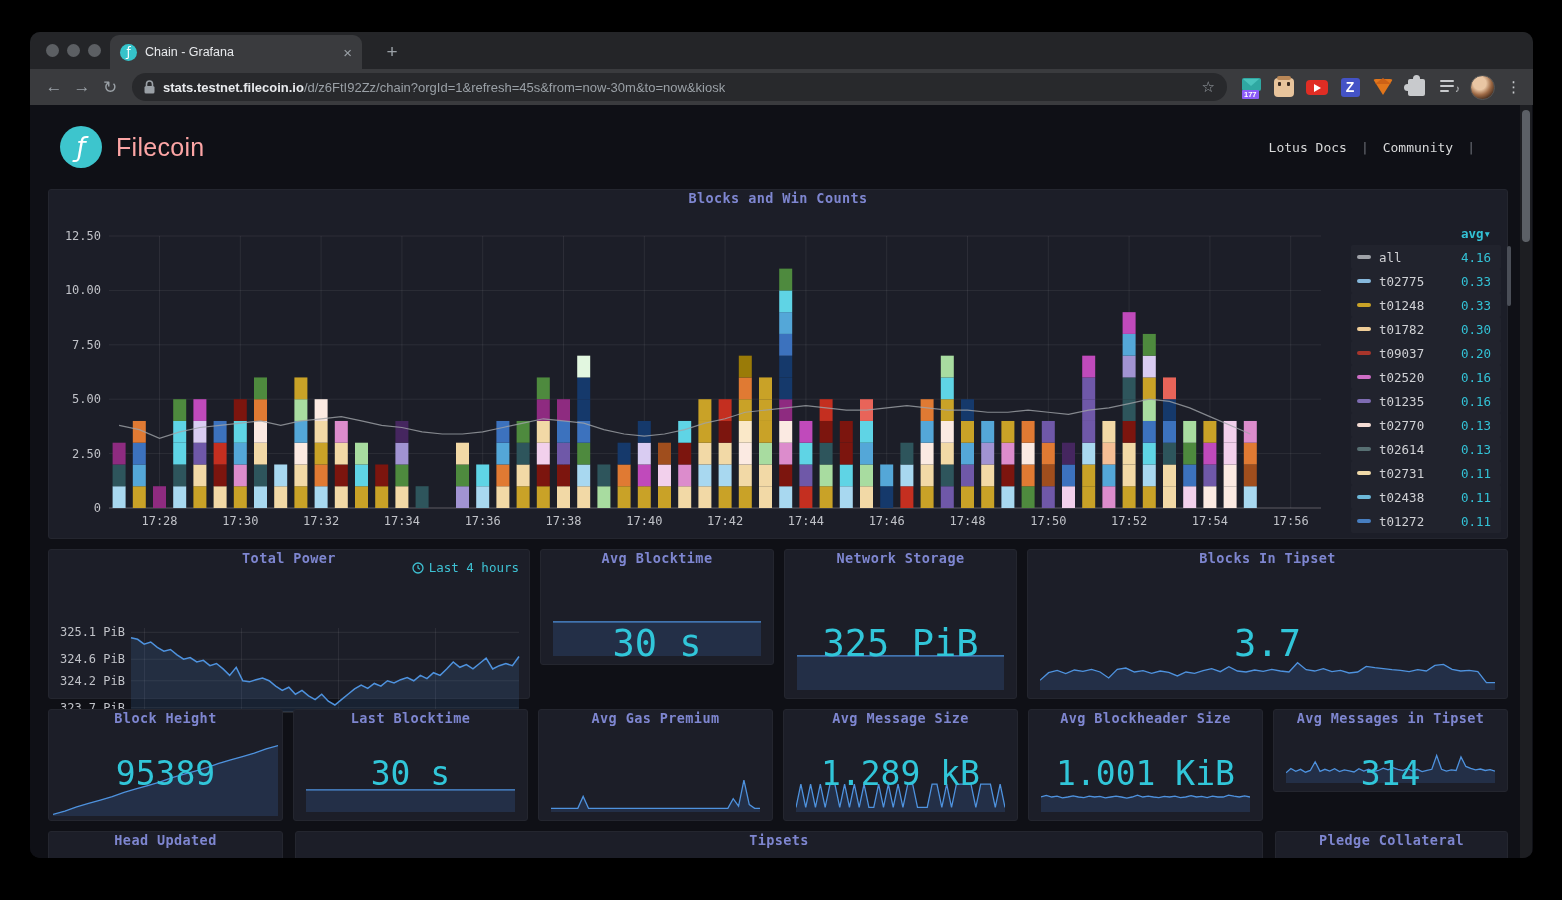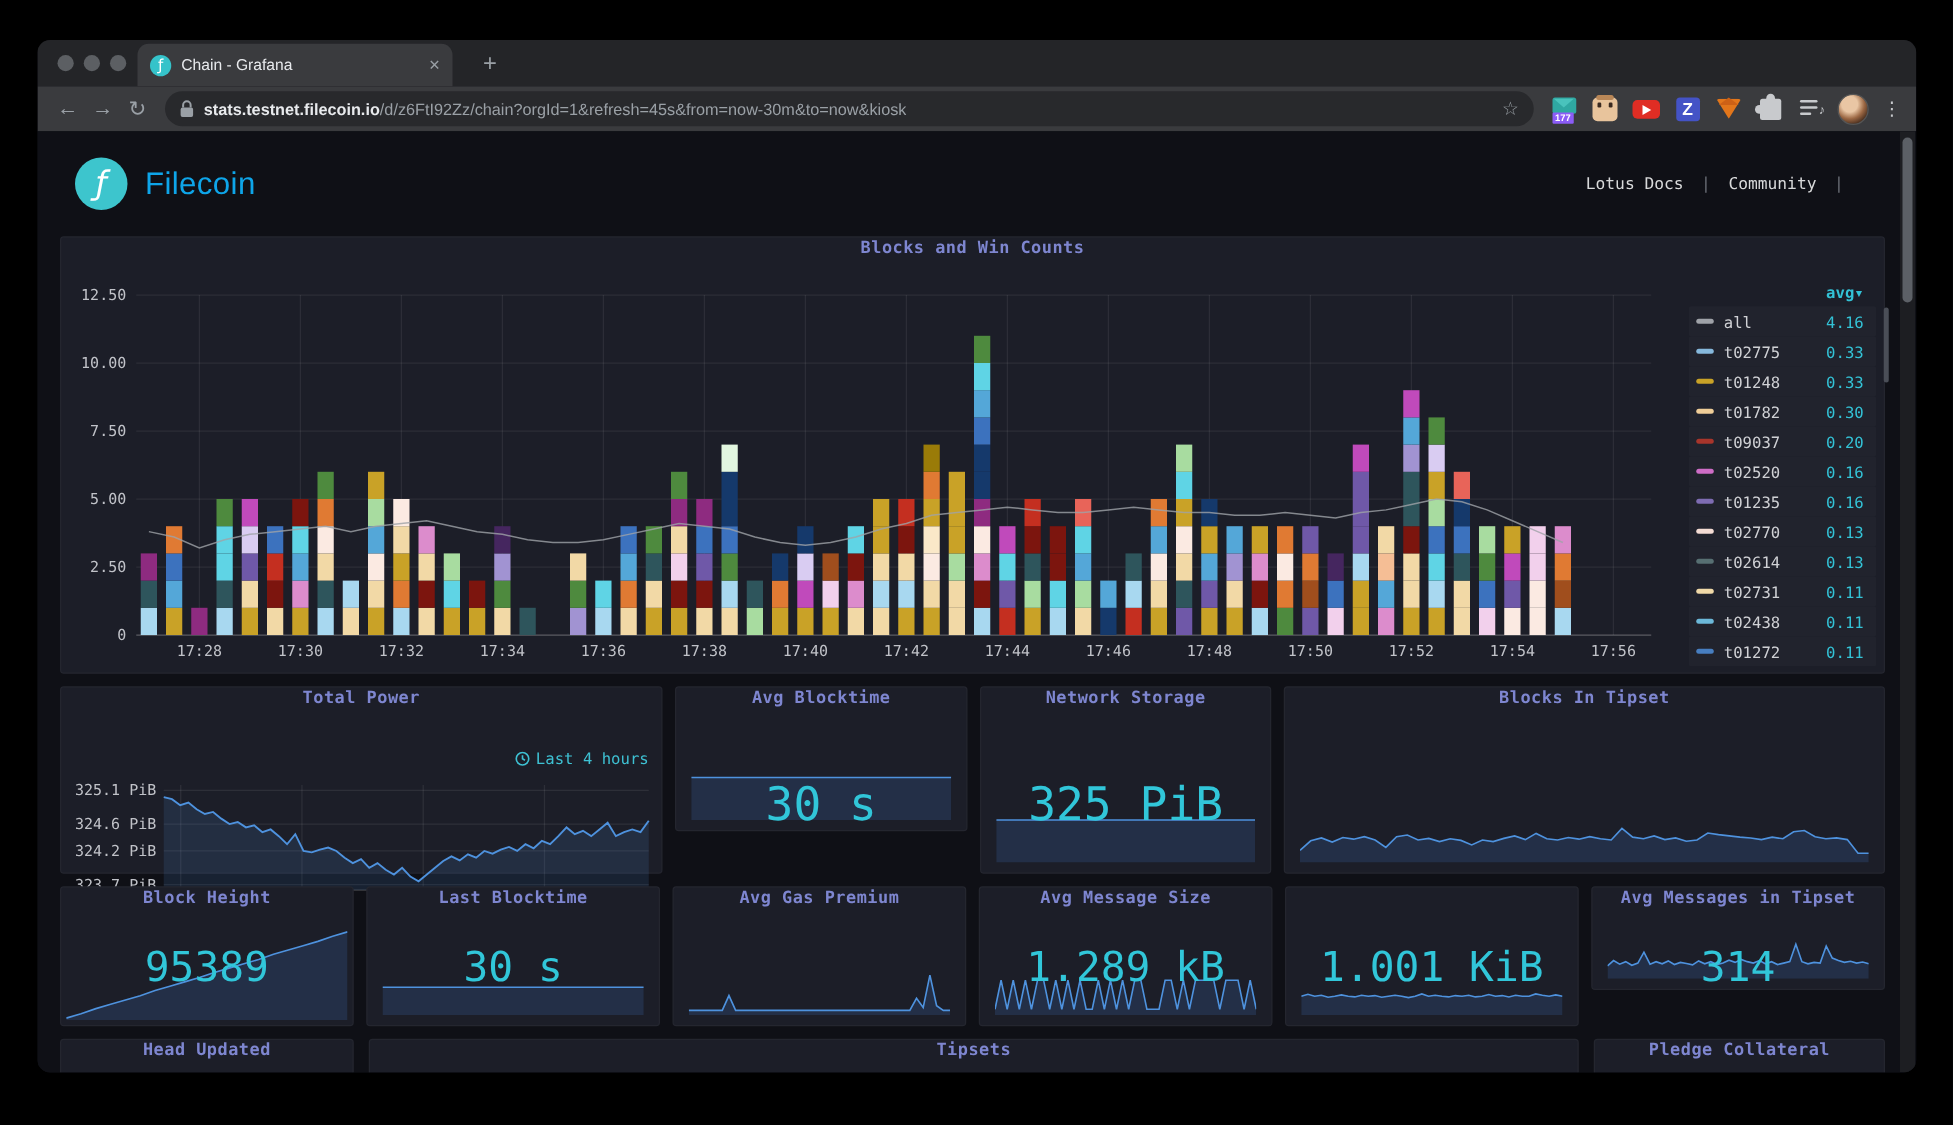--- a/index.html
+++ b/index.html
@@ -69,21 +69,21 @@
     border:1px solid #555; }
   .dots { color:#c8cacd; font-size:15px; letter-spacing:0; padding:0 2px; }
 
   
   .page { position:relative; height:753px; background:#0f1016; overflow:hidden;
     font-family:"DejaVu Sans Mono","Liberation Mono",monospace; }
   .gheader { height:84px; display:flex; align-items:center; padding:0 30px; }
   .glogo { width:42px; height:42px; border-radius:50%; background:#3dc5cd; color:#fff;
     font-size:26px; font-style:italic; display:flex; align-items:center; justify-content:center;
     font-family:"DejaVu Sans", sans-serif; }
-  .gbrand { color:#0ea5e9; font-size:25px; margin-left:14px; font-family:"Liberation Sans",sans-serif;
+  .gbrand { color:#fca5a5; font-size:25px; margin-left:14px; font-family:"Liberation Sans",sans-serif;
     font-weight:400; letter-spacing:0.3px; }
   .glinks { margin-left:auto; display:flex; align-items:center; gap:14px; font-size:13px;
     color:#d8d9da; padding-right:28px; }
   .gsep { color:#6a6d75; }
 
   .gbody { margin:0 0 0 18px; width:1460px; }
   .panel { background:#1c1e28; border:1px solid #24262f; border-radius:3px; position:relative; }
   .ptitle { text-align:center; color:#7e86d0; font-size:13.5px; font-weight:600;
     letter-spacing:0.4px; white-space:nowrap; overflow:hidden; }
   .row { display:flex; gap:10px; margin-top:10px; }
@@ -100,21 +100,21 @@
   .legend-scroll { position:absolute; right:-4px; top:56px; width:4px; height:60px;
     background:#4a4e57; border-radius:2px; }
 
   .stat { overflow:hidden; }
   .statval { position:absolute; left:0; right:0; text-align:center; color:#31c6d9; z-index:2; }
   .row2 .statval { top:72px; font-size:37px; }
   .row3 .statval { top:44px; font-size:33px; }
   .spark { position:absolute; left:12px; right:12px; bottom:8px; z-index:1; }
 
   .tp-range { position:absolute; right:10px; top:10px; color:#3ec1d3; font-size:12.5px;
-    display:flex; align-items:center; gap:5px;margin-top:39px; }
+    display:flex; align-items:center; gap:5px; }
   #powerchart { position:absolute; left:6px; top:32px;margin-top:40px; }
 
   .page-scroll { position:absolute; right:1px; top:0; bottom:0; width:12px; background:#1d1e22; }
   .page-thumb { position:absolute; left:2px; right:2px; top:5px; height:132px;
     background:#5c6066; border-radius:5px; }
 
   svg text { font-family:"DejaVu Sans Mono","Liberation Mono",monospace; }
 </style>
 </head>
 <body>
@@ -602,20 +602,21 @@
         <div class="panel stat" style="width:233px;height:150px">
           <div class="ptitle">Network Storage</div>
           <div class="statval">325 PiB</div>
           <div class="spark" style="height: 38px;"><svg width="207" height="38">
                 <path d="M0 38 L0 3.9499999999999957 L23 3.9499999999999957 L46 3.9499999999999957 L69 3.9499999999999957 L92 3.9499999999999957 L115 3.9499999999999957 L138 3.9499999999999957 L161 3.9499999999999957 L184 3.9499999999999957 L207 3.9499999999999957 L207 38 Z" fill="rgba(62,110,180,0.22)"></path>
                 <polyline points="0,3.9499999999999957 23,3.9499999999999957 46,3.9499999999999957 69,3.9499999999999957 92,3.9499999999999957 115,3.9499999999999957 138,3.9499999999999957 161,3.9499999999999957 184,3.9499999999999957 207,3.9499999999999957" fill="none" stroke="#4E92DE" stroke-width="1.3"></polyline>
               </svg></div>
         </div>
         <div class="panel stat" style="flex:1;height:150px">
           <div class="ptitle">Blocks In Tipset</div>
+          <div class="statval">3.7</div>
           <div class="spark" style="height: 36px;"><svg width="455" height="36">
                 <path d="M0 36 L0 26.25 L8.584905660377359 18.66 L17.169811320754718 16.349999999999998 L25.754716981132077 19.65 L34.339622641509436 16.02 L42.924528301886795 17.34 L51.509433962264154 15.360000000000003 L60.094339622641506 18 L68.67924528301887 23.939999999999998 L77.26415094339622 15.360000000000003 L85.84905660377359 14.04 L94.43396226415095 18 L103.01886792452831 16.68 L111.60377358490567 19.32 L120.18867924528301 17.009999999999998 L128.77358490566039 18.330000000000002 L137.35849056603774 21.96 L145.94339622641508 18 L154.52830188679243 19.32 L163.1132075471698 16.68 L171.69811320754718 14.7 L180.28301886792454 17.669999999999998 L188.8679245283019 12.719999999999999 L197.45283018867926 17.009999999999998 L206.03773584905662 18 L214.62264150943398 16.02 L223.20754716981133 17.34 L231.79245283018867 15.360000000000003 L240.37735849056602 17.009999999999998 L248.96226415094338 18 L257.54716981132077 8.759999999999998 L266.1320754716981 15.690000000000001 L274.7169811320755 17.009999999999998 L283.3018867924528 14.7 L291.88679245283015 17.669999999999998 L300.47169811320754 16.349999999999998 L309.05660377358487 18.990000000000002 L317.64150943396226 18 L326.2264150943396 12.389999999999997 L334.811320754717 13.71 L343.39622641509436 14.7 L351.98113207547175 15.690000000000001 L360.5660377358491 16.349999999999998 L369.1509433962264 17.669999999999998 L377.7358490566038 15.690000000000001 L386.3207547169811 17.009999999999998 L394.9056603773585 11.400000000000002 L403.49056603773585 10.41 L412.07547169811323 15.360000000000003 L420.66037735849056 17.009999999999998 L429.24528301886795 16.349999999999998 L437.8301886792453 17.669999999999998 L446.41509433962267 28.560000000000002 L455 28.560000000000002 L455 36 Z" fill="rgba(62,110,180,0.22)"></path>
                 <polyline points="0,26.25 8.584905660377359,18.66 17.169811320754718,16.349999999999998 25.754716981132077,19.65 34.339622641509436,16.02 42.924528301886795,17.34 51.509433962264154,15.360000000000003 60.094339622641506,18 68.67924528301887,23.939999999999998 77.26415094339622,15.360000000000003 85.84905660377359,14.04 94.43396226415095,18 103.01886792452831,16.68 111.60377358490567,19.32 120.18867924528301,17.009999999999998 128.77358490566039,18.330000000000002 137.35849056603774,21.96 145.94339622641508,18 154.52830188679243,19.32 163.1132075471698,16.68 171.69811320754718,14.7 180.28301886792454,17.669999999999998 188.8679245283019,12.719999999999999 197.45283018867926,17.009999999999998 206.03773584905662,18 214.62264150943398,16.02 223.20754716981133,17.34 231.79245283018867,15.360000000000003 240.37735849056602,17.009999999999998 248.96226415094338,18 257.54716981132077,8.759999999999998 266.1320754716981,15.690000000000001 274.7169811320755,17.009999999999998 283.3018867924528,14.7 291.88679245283015,17.669999999999998 300.47169811320754,16.349999999999998 309.05660377358487,18.990000000000002 317.64150943396226,18 326.2264150943396,12.389999999999997 334.811320754717,13.71 343.39622641509436,14.7 351.98113207547175,15.690000000000001 360.5660377358491,16.349999999999998 369.1509433962264,17.669999999999998 377.7358490566038,15.690000000000001 386.3207547169811,17.009999999999998 394.9056603773585,11.400000000000002 403.49056603773585,10.41 412.07547169811323,15.360000000000003 420.66037735849056,17.009999999999998 429.24528301886795,16.349999999999998 437.8301886792453,17.669999999999998 446.41509433962267,28.560000000000002 455,28.560000000000002" fill="none" stroke="#4E92DE" stroke-width="1.3"></polyline>
               </svg></div>
         </div>
       </div>
 
       <div class="row row3">
         <div class="panel stat" style="flex:1;height:112px">
           <div class="ptitle">Block Height</div>
@@ -642,20 +643,21 @@
         </div>
         <div class="panel stat" style="flex:1;height:112px">
           <div class="ptitle">Avg Message Size</div>
           <div class="statval">1.289 kB</div>
           <div class="spark" style="height: 34px;"><svg width="209" height="34">
                 <path d="M0 34 L0 29.4 L4.8604651162790695 6.150000000000002 L9.720930232558139 29.4 L14.581395348837209 6.150000000000002 L19.441860465116278 29.4 L24.302325581395348 6.150000000000002 L29.162790697674417 29.4 L34.02325581395349 6.150000000000002 L38.883720930232556 6.150000000000002 L43.74418604651163 29.4 L48.604651162790695 6.150000000000002 L53.46511627906977 29.4 L58.325581395348834 6.150000000000002 L63.1860465116279 29.4 L68.04651162790698 6.150000000000002 L72.90697674418605 29.4 L77.76744186046511 29.4 L82.62790697674419 6.150000000000002 L87.48837209302326 29.4 L92.34883720930233 6.150000000000002 L97.20930232558139 29.4 L102.06976744186046 6.150000000000002 L106.93023255813954 29.4 L111.7906976744186 6.150000000000002 L116.65116279069767 6.150000000000002 L121.51162790697676 29.4 L126.3720930232558 29.4 L131.2325581395349 29.4 L136.09302325581396 6.150000000000002 L140.953488372093 6.150000000000002 L145.8139534883721 29.4 L150.67441860465115 6.150000000000002 L155.53488372093022 29.4 L160.3953488372093 6.150000000000002 L165.25581395348837 6.150000000000002 L170.11627906976744 6.150000000000002 L174.97674418604652 6.150000000000002 L179.8372093023256 29.4 L184.69767441860466 6.150000000000002 L189.5581395348837 6.150000000000002 L194.41860465116278 6.150000000000002 L199.27906976744185 29.4 L204.13953488372093 6.150000000000002 L209 29.4 L209 34 Z" fill="rgba(62,110,180,0.22)"></path>
                 <polyline points="0,29.4 4.8604651162790695,6.150000000000002 9.720930232558139,29.4 14.581395348837209,6.150000000000002 19.441860465116278,29.4 24.302325581395348,6.150000000000002 29.162790697674417,29.4 34.02325581395349,6.150000000000002 38.883720930232556,6.150000000000002 43.74418604651163,29.4 48.604651162790695,6.150000000000002 53.46511627906977,29.4 58.325581395348834,6.150000000000002 63.1860465116279,29.4 68.04651162790698,6.150000000000002 72.90697674418605,29.4 77.76744186046511,29.4 82.62790697674419,6.150000000000002 87.48837209302326,29.4 92.34883720930233,6.150000000000002 97.20930232558139,29.4 102.06976744186046,6.150000000000002 106.93023255813954,29.4 111.7906976744186,6.150000000000002 116.65116279069767,6.150000000000002 121.51162790697676,29.4 126.3720930232558,29.4 131.2325581395349,29.4 136.09302325581396,6.150000000000002 140.953488372093,6.150000000000002 145.8139534883721,29.4 150.67441860465115,6.150000000000002 155.53488372093022,29.4 160.3953488372093,6.150000000000002 165.25581395348837,6.150000000000002 170.11627906976744,6.150000000000002 174.97674418604652,6.150000000000002 179.8372093023256,29.4 184.69767441860466,6.150000000000002 189.5581395348837,6.150000000000002 194.41860465116278,6.150000000000002 199.27906976744185,29.4 204.13953488372093,6.150000000000002 209,29.4" fill="none" stroke="#4E92DE" stroke-width="1.3"></polyline>
               </svg></div>
         </div>
         <div class="panel stat" style="flex:1;height:112px">
+          <div class="ptitle">Avg Blockheader Size</div>
           <div class="statval">1.001 KiB</div>
           <div class="spark" style="height: 30px;"><svg width="209" height="30">
                 <path d="M0 30 L0 15 L5.358974358974359 13.379999999999999 L10.717948717948717 15 L16.076923076923077 14.19 L21.435897435897434 15.81 L26.794871794871792 15 L32.15384615384615 13.919999999999998 L37.51282051282051 15 L42.87179487179487 15.540000000000001 L48.23076923076923 14.19 L53.589743589743584 15 L58.94871794871795 14.459999999999999 L64.3076923076923 15.81 L69.66666666666666 15 L75.02564102564102 14.19 L80.38461538461539 15 L85.74358974358974 16.08 L91.1025641025641 15 L96.46153846153847 13.110000000000001 L101.82051282051282 15 L107.17948717948717 14.19 L112.53846153846153 15 L117.8974358974359 15.540000000000001 L123.25641025641026 14.459999999999999 L128.6153846153846 15 L133.97435897435898 14.19 L139.33333333333331 15.540000000000001 L144.69230769230768 15 L150.05128205128204 13.649999999999999 L155.4102564102564 15 L160.76923076923077 14.459999999999999 L166.1282051282051 15.540000000000001 L171.48717948717947 14.19 L176.84615384615384 15 L182.2051282051282 15 L187.56410256410257 13.110000000000001 L192.92307692307693 14.19 L198.28205128205127 15 L203.64102564102564 13.919999999999998 L209 15 L209 30 Z" fill="rgba(62,110,180,0.22)"></path>
                 <polyline points="0,15 5.358974358974359,13.379999999999999 10.717948717948717,15 16.076923076923077,14.19 21.435897435897434,15.81 26.794871794871792,15 32.15384615384615,13.919999999999998 37.51282051282051,15 42.87179487179487,15.540000000000001 48.23076923076923,14.19 53.589743589743584,15 58.94871794871795,14.459999999999999 64.3076923076923,15.81 69.66666666666666,15 75.02564102564102,14.19 80.38461538461539,15 85.74358974358974,16.08 91.1025641025641,15 96.46153846153847,13.110000000000001 101.82051282051282,15 107.17948717948717,14.19 112.53846153846153,15 117.8974358974359,15.540000000000001 123.25641025641026,14.459999999999999 128.6153846153846,15 133.97435897435898,14.19 139.33333333333331,15.540000000000001 144.69230769230768,15 150.05128205128204,13.649999999999999 155.4102564102564,15 160.76923076923077,14.459999999999999 166.1282051282051,15.540000000000001 171.48717948717947,14.19 176.84615384615384,15 182.2051282051282,15 187.56410256410257,13.110000000000001 192.92307692307693,14.19 198.28205128205127,15 203.64102564102564,13.919999999999998 209,15" fill="none" stroke="#4E92DE" stroke-width="1.3"></polyline>
               </svg></div>
         </div>
         <div class="panel stat" style="flex:1;height:83px">
           <div class="ptitle">Avg Messages in Tipset</div>
           <div class="statval">314</div>
           <div class="spark" style="height: 32px;"><svg width="209" height="32">

